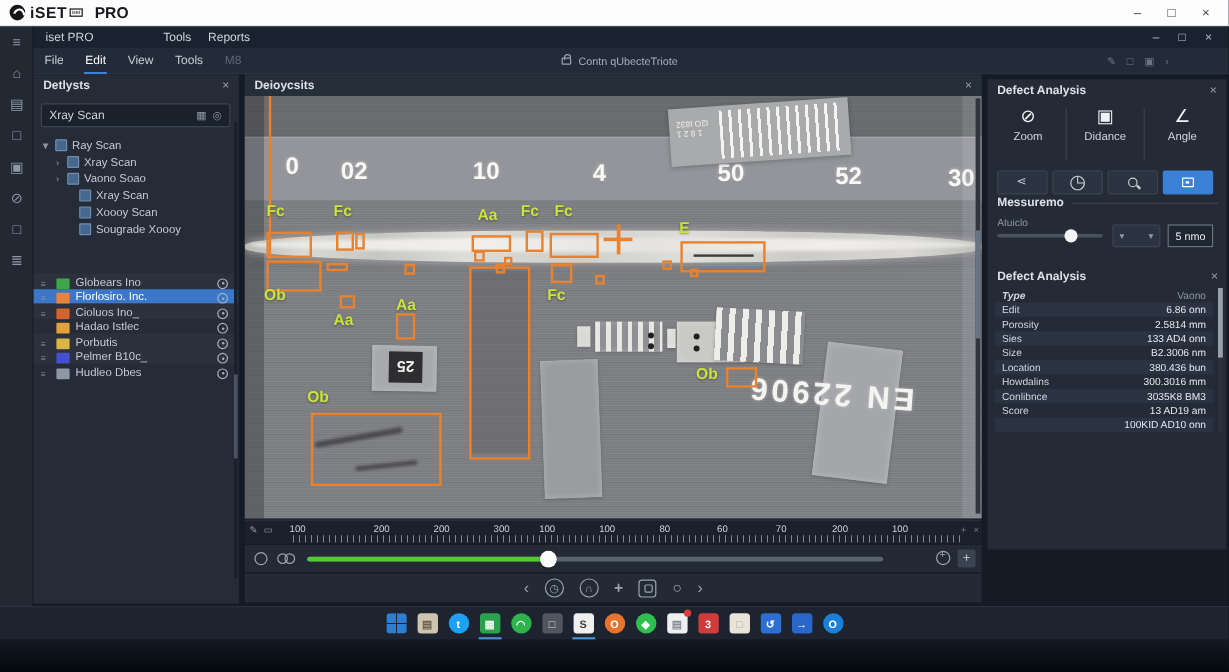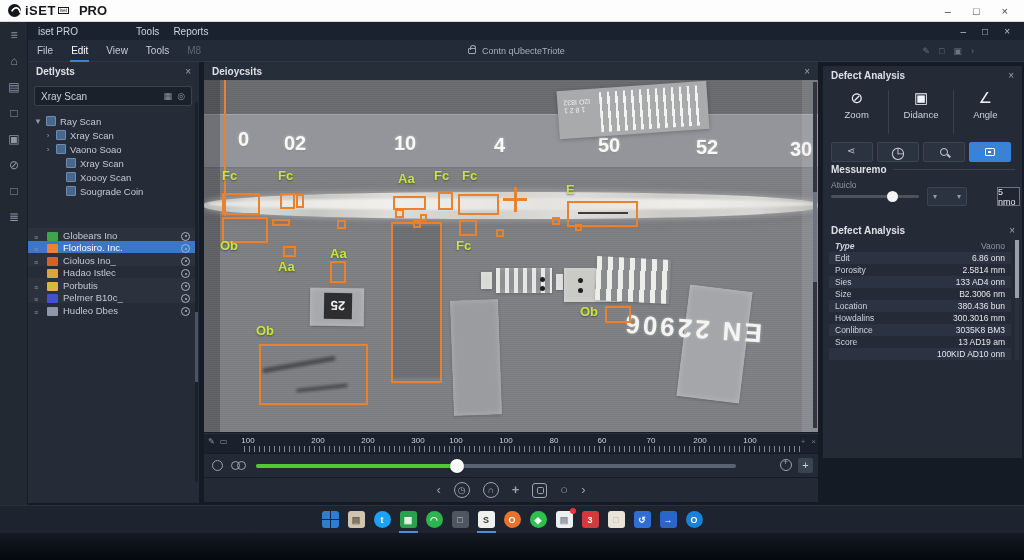--- a/index.html
+++ b/index.html
@@ -128,22 +128,22 @@
   .flag-ic { width:10px; height:8px; border:1.5px solid #fff; border-radius:1px; position:relative; }
   .flag-ic::after { content:""; position:absolute; left:2px; top:2px; width:3px; height:2px; background:#fff; }
   .sect { position:absolute; left:8px; top:98px; width:184px; display:flex; align-items:center; gap:6px;
     color:#dce1e8; font-size:10px; font-weight:bold; }
   .sect::after { content:""; flex:1; height:1px; background:#3a4250; }
   .mlabel { position:absolute; left:8px; top:114px; color:#8d97a5; font-size:8.5px; }
   .mslider { position:absolute; left:8px; top:129px; width:88px; height:3px; background:#4a5260; border-radius:2px; }
   .mknob { position:absolute; left:56px; top:-4.5px; width:11px; height:11px; border-radius:50%; background:#f2f4f6; }
   .mdrop { position:absolute; left:104px; top:121px; width:40px; height:19px; background:#2b3340; border:1px solid #3a4452;
     border-radius:2px; display:flex; align-items:center; justify-content:space-between; padding:0 5px; color:#8d97a5; font-size:8px; }
-  .mval { position:absolute; left:150px; top:121px; width:23px; height:19px; background:#1f2631; border:1px solid #6a7382;
-    display:flex; align-items:center; justify-content:center; color:#e8ebef; font-size:9px;margin-left:24px; }
+  .mval { position:absolute; left:150px; top:121px; width:38px; height:19px; background:#1f2631; border:1px solid #6a7382;
+    display:flex; align-items:center; justify-content:center; color:#e8ebef; font-size:9px; }
   .dhead { position:absolute; left:0; top:156px; width:200px; height:16px; display:flex; align-items:center; padding:0 8px;
     color:#dce1e8; font-size:10px; font-weight:bold; }
   .dhead .x { margin-left:auto; color:#9aa3b0; font-weight:normal; font-size:10px; }
   #dtable { position:absolute; left:6px; top:174px; width:182px; }
   .drow { height:12px; display:flex; align-items:center; font-size:8.5px; color:#cfd5dd; padding:0 6px; }
   .drow.shade { background:#2b3242; }
   .drow .dl { flex:1; } .drow .dv { color:#e4e8ed; }
   .drow.head .dl { font-weight:bold;font-style:italic; } .drow.head .dv { color:#8d97a5; }
   #dt-scroll { position:absolute; right:3px; top:174px; width:4px; height:120px; background:#2a313d; }
   #dt-scroll::after { content:""; position:absolute; top:0; width:4px; height:58px; background:#98a0ac; }
@@ -283,21 +283,21 @@
             <span>Xray Scan</span>
           </div>
           <div class="trow" style="padding-left: 26px;">
             <span class="exp"></span>
             <span class="tico"></span>
             <span>Xoooy Scan</span>
           </div>
           <div class="trow" style="padding-left: 26px;">
             <span class="exp"></span>
             <span class="tico"></span>
-            <span>Sougrade Coin</span>
+            <span>Sougrade Xoooy</span>
           </div>
         </div>
       <div id="layers">
           <div class="lrow shade">
             <span class="tg">≡</span>
             <span class="thumb" style="background: rgb(63, 165, 74);"></span>
             <span class="nm">Globears Ino</span>
             <span class="eye"></span>
           </div>
           <div class="lrow sel">

